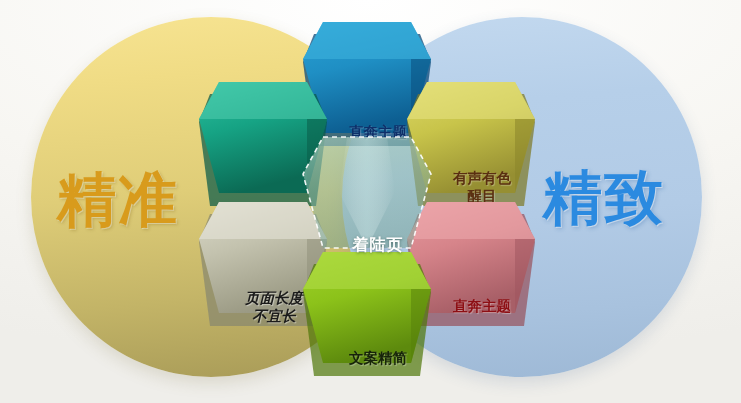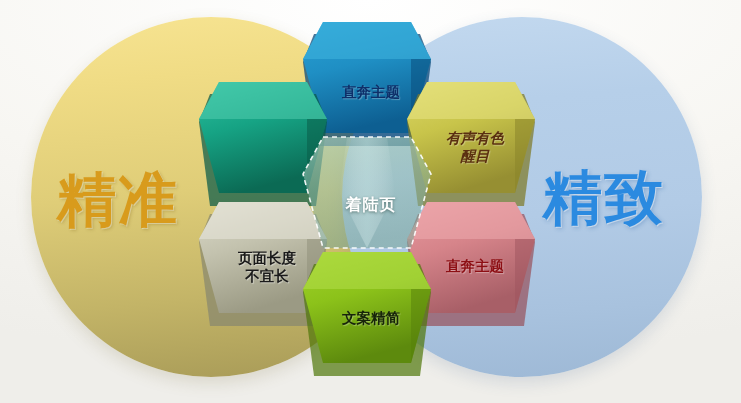--- a/index.html
+++ b/index.html
@@ -59,43 +59,44 @@
 
   
   #hexwrap{ position:absolute; left:0; top:0; width:741px; height:403px; }
   .hex{
     position:absolute;
     width:128px; height:148px;
   }
   .hex svg{ display:block; width:100%; height:100%; overflow:visible; }
   .hexlabel{
     position:absolute;
-    left:4px; width:100%;
+    left:11px; width:100%;
     text-align:center;
     font-size:14.5px;
     font-weight:bold;
     line-height:1.22;
     font-family:"DejaVu Sans","Liberation Sans",sans-serif;
     pointer-events:none;
     white-space:pre-line;
+    margin-top:40px;
   }
 
   
   #hex-top      { left:303px; top:22px;  }
   #hex-upleft   { left:199px; top:82px;  }
-  #hex-upright  { left:407px; top:82px;font-style:italic;  }
+  #hex-upright  { left:407px; top:82px;  }
   #hex-lowleft  { left:199px; top:202px; }
   #hex-lowright { left:407px; top:202px; }
   #hex-bottom   { left:303px; top:252px; }
   #hex-center   { left:303px; top:137px; }
 
   #hex-top   .hexlabel { top:62px;  color:#0e2f69; text-shadow:1px 1px 1px rgba(255,255,255,.30); }
   #hex-upleft .hexlabel{ top:48px;  color:#123a30; text-shadow:1px 1px 1px rgba(255,255,255,.28); }
   #hex-upright .hexlabel{top:48px;  color:#5a2f10; text-shadow:1px 1px 1px rgba(255,255,255,.30); }
-  #hex-lowleft .hexlabel{top:48px;  color:#1b1b1b; text-shadow:1px 1px 1px rgba(255,255,255,.45); }
+  #hex-lowleft .hexlabel{top:48px;  color:#1b1b1b; text-shadow:1px 1px 1px rgba(255,255,255,.45);font-style:italic; }
   #hex-lowright .hexlabel{top:56px; color:#8d0f14; text-shadow:1px 1px 1px rgba(255,255,255,.35); }
   #hex-bottom .hexlabel{ top:58px;  color:#17240a; text-shadow:1px 1px 1px rgba(255,255,255,.30); }
   #hex-center .hexlabel{ top:58px;  color:#ffffff; font-size:16px; letter-spacing:1px;
                          text-shadow:0 1px 3px rgba(20,50,40,.55); }
 
   #hex-center{ z-index:9; }
   #hex-top, #hex-upleft, #hex-upright, #hex-lowleft, #hex-lowright, #hex-bottom{ z-index:4; }
 </style>
 </head>
 <body>

